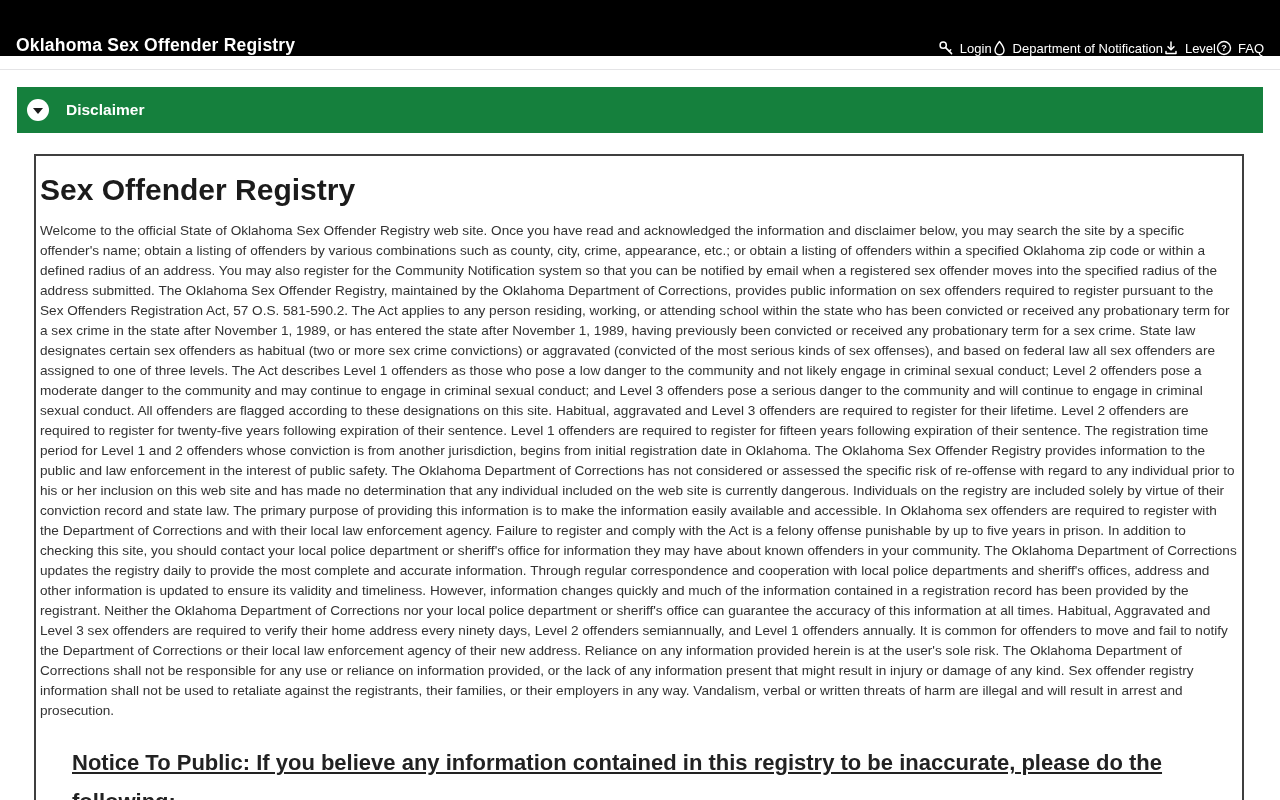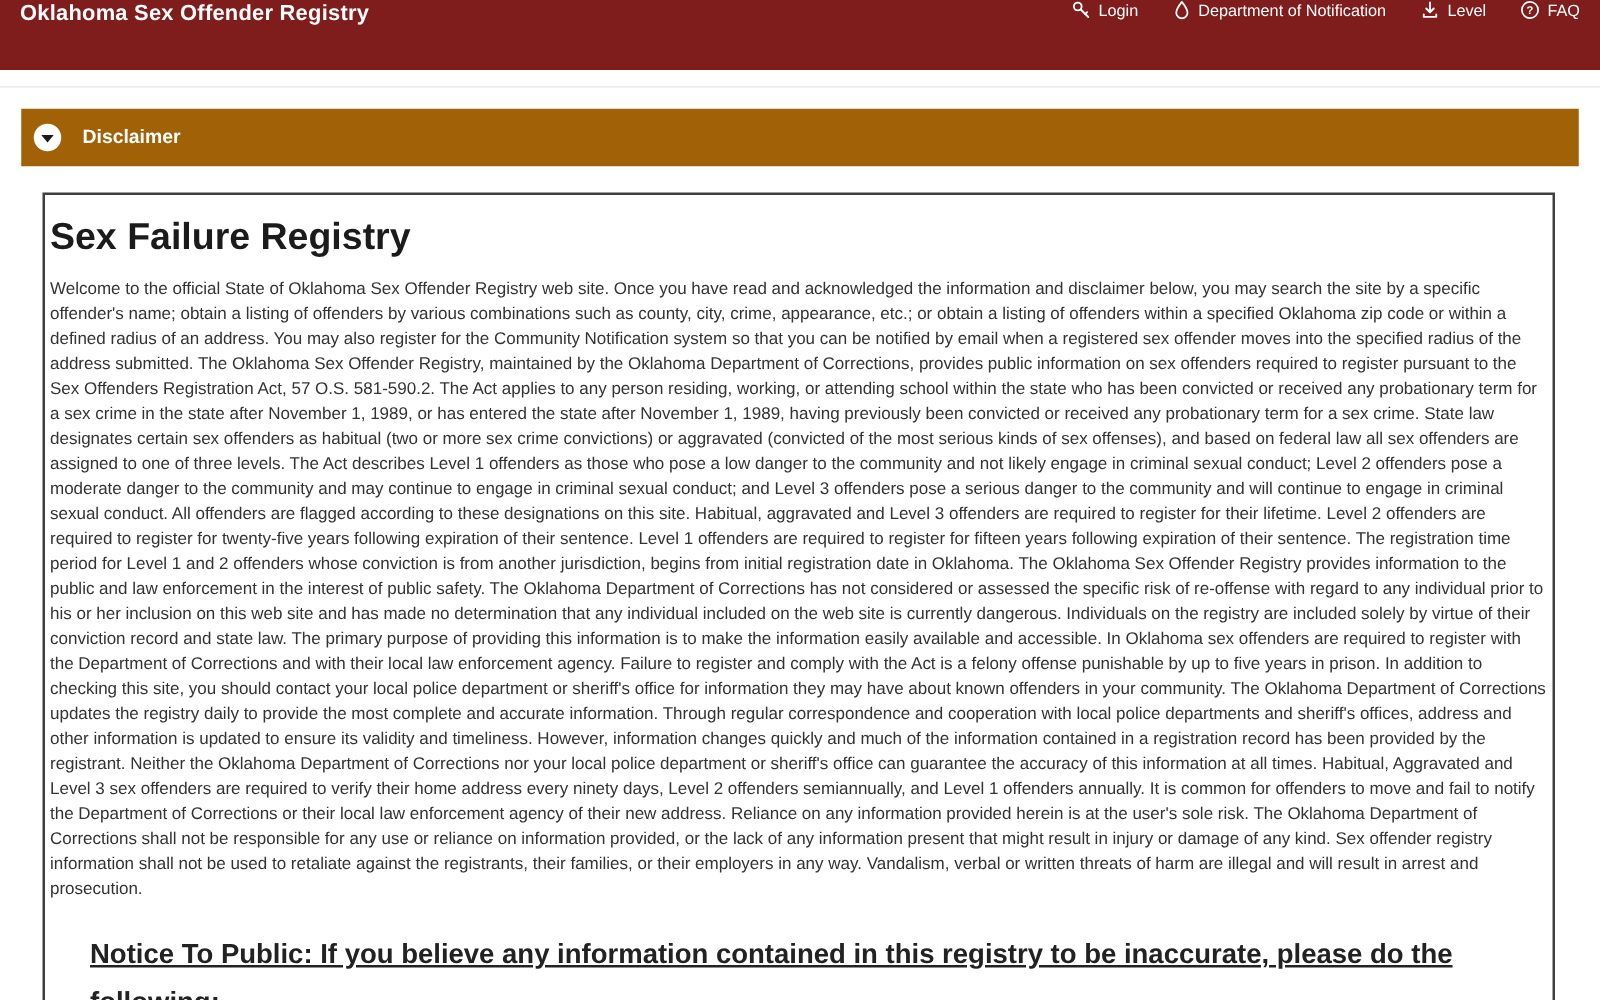--- a/index.html
+++ b/index.html
@@ -1,38 +1,38 @@
 <!DOCTYPE html>
 <html><head>
 <meta charset="utf-8">
 <style>
   * { margin:0; padding:0; box-sizing:border-box; }
   html,body { width:1280px; height:800px; overflow:hidden; background:#ffffff;
               font-family:"Liberation Sans", sans-serif; }
 
   
   .header {
-    height:56px; background:#7f1d1d;
-    display:flex; align-items:flex-start; justify-content:space-between;
+    height:56px; background:#000000;
+    display:flex; align-items:flex-end; justify-content:space-between;
     padding:0 16px;
   }
   .header-title { color:#ffffff; font-size:17.5px; font-weight:bold; letter-spacing:.2px; }
-  .header-nav { display:flex; align-items:center; gap:27px; }
+  .header-nav { display:flex; align-items:center; }
   .nav-item {
     display:flex; align-items:center; gap:6px;
     color:#ffffff; font-size:13px; text-decoration:none; cursor:pointer;
   }
   .nav-item svg { display:block; }
 
   
   .subheader { height:14px; background:#ffffff; border-bottom:1px solid #e4e4e6; }
 
   
   .disclaimer-bar {
-    margin:17px 17px 0 17px; height:46px; background:#a16207;
+    margin:17px 17px 0 17px; height:46px; background:#15803d;
     display:flex; align-items:center; padding:0 10px; cursor:pointer;
   }
   .toggle-circle {
     width:22px; height:22px; border-radius:50%; background:#ffffff;
     display:flex; align-items:center; justify-content:center;
     flex:0 0 auto; border:none; cursor:pointer;
   }
   .disclaimer-label { color:#ffffff; font-weight:bold; font-size:15.5px; margin-left:17px; }
 
   
@@ -115,18 +115,18 @@
     <span>
       <svg width="10" height="8" viewBox="0 0 10 8">
         <polygon points="0,1 10,1 5,7" fill="#1a1a1a"></polygon>
       </svg>
     </span>
   </button>
   <span class="disclaimer-label">Disclaimer</span>
 </div>
 
 <main class="content-box">
-  <h1 class="page-title">Sex Failure Registry</h1>
+  <h1 class="page-title">Sex Offender Registry</h1>
 
   <p class="body-text">Welcome to the official State of Oklahoma Sex Offender Registry web site. Once you have read and acknowledged the information and disclaimer below, you may search the site by a specific offender's name; obtain a listing of offenders by various combinations such as county, city, crime, appearance, etc.; or obtain a listing of offenders within a specified Oklahoma zip code or within a defined radius of an address. You may also register for the Community Notification system so that you can be notified by email when a registered sex offender moves into the specified radius of the address submitted. The Oklahoma Sex Offender Registry, maintained by the Oklahoma Department of Corrections, provides public information on sex offenders required to register pursuant to the Sex Offenders Registration Act, 57 O.S. 581-590.2. The Act applies to any person residing, working, or attending school within the state who has been convicted or received any probationary term for a sex crime in the state after November 1, 1989, or has entered the state after November 1, 1989, having previously been convicted or received any probationary term for a sex crime. State law designates certain sex offenders as habitual (two or more sex crime convictions) or aggravated (convicted of the most serious kinds of sex offenses), and based on federal law all sex offenders are assigned to one of three levels. The Act describes Level 1 offenders as those who pose a low danger to the community and not likely engage in criminal sexual conduct; Level 2 offenders pose a moderate danger to the community and may continue to engage in criminal sexual conduct; and Level 3 offenders pose a serious danger to the community and will continue to engage in criminal sexual conduct. All offenders are flagged according to these designations on this site. Habitual, aggravated and Level 3 offenders are required to register for their lifetime. Level 2 offenders are required to register for twenty-five years following expiration of their sentence. Level 1 offenders are required to register for fifteen years following expiration of their sentence. The registration time period for Level 1 and 2 offenders whose conviction is from another jurisdiction, begins from initial registration date in Oklahoma. The Oklahoma Sex Offender Registry provides information to the public and law enforcement in the interest of public safety. The Oklahoma Department of Corrections has not considered or assessed the specific risk of re-offense with regard to any individual prior to his or her inclusion on this web site and has made no determination that any individual included on the web site is currently dangerous. Individuals on the registry are included solely by virtue of their conviction record and state law. The primary purpose of providing this information is to make the information easily available and accessible. In Oklahoma sex offenders are required to register with the Department of Corrections and with their local law enforcement agency. Failure to register and comply with the Act is a felony offense punishable by up to five years in prison. In addition to checking this site, you should contact your local police department or sheriff's office for information they may have about known offenders in your community. The Oklahoma Department of Corrections updates the registry daily to provide the most complete and accurate information. Through regular correspondence and cooperation with local police departments and sheriff's offices, address and other information is updated to ensure its validity and timeliness. However, information changes quickly and much of the information contained in a registration record has been provided by the registrant. Neither the Oklahoma Department of Corrections nor your local police department or sheriff's office can guarantee the accuracy of this information at all times. Habitual, Aggravated and Level 3 sex offenders are required to verify their home address every ninety days, Level 2 offenders semiannually, and Level 1 offenders annually. It is common for offenders to move and fail to notify the Department of Corrections or their local law enforcement agency of their new address. Reliance on any information provided herein is at the user's sole risk. The Oklahoma Department of Corrections shall not be responsible for any use or reliance on information provided, or the lack of any information present that might result in injury or damage of any kind. Sex offender registry information shall not be used to retaliate against the registrants, their families, or their employers in any way. Vandalism, verbal or written threats of harm are illegal and will result in arrest and prosecution.</p>
 
   <h2 class="notice-heading">Notice To Public: If you believe any information contained in this registry to be inaccurate, please do the following:</h2>
 </main>
 
 </body></html>

